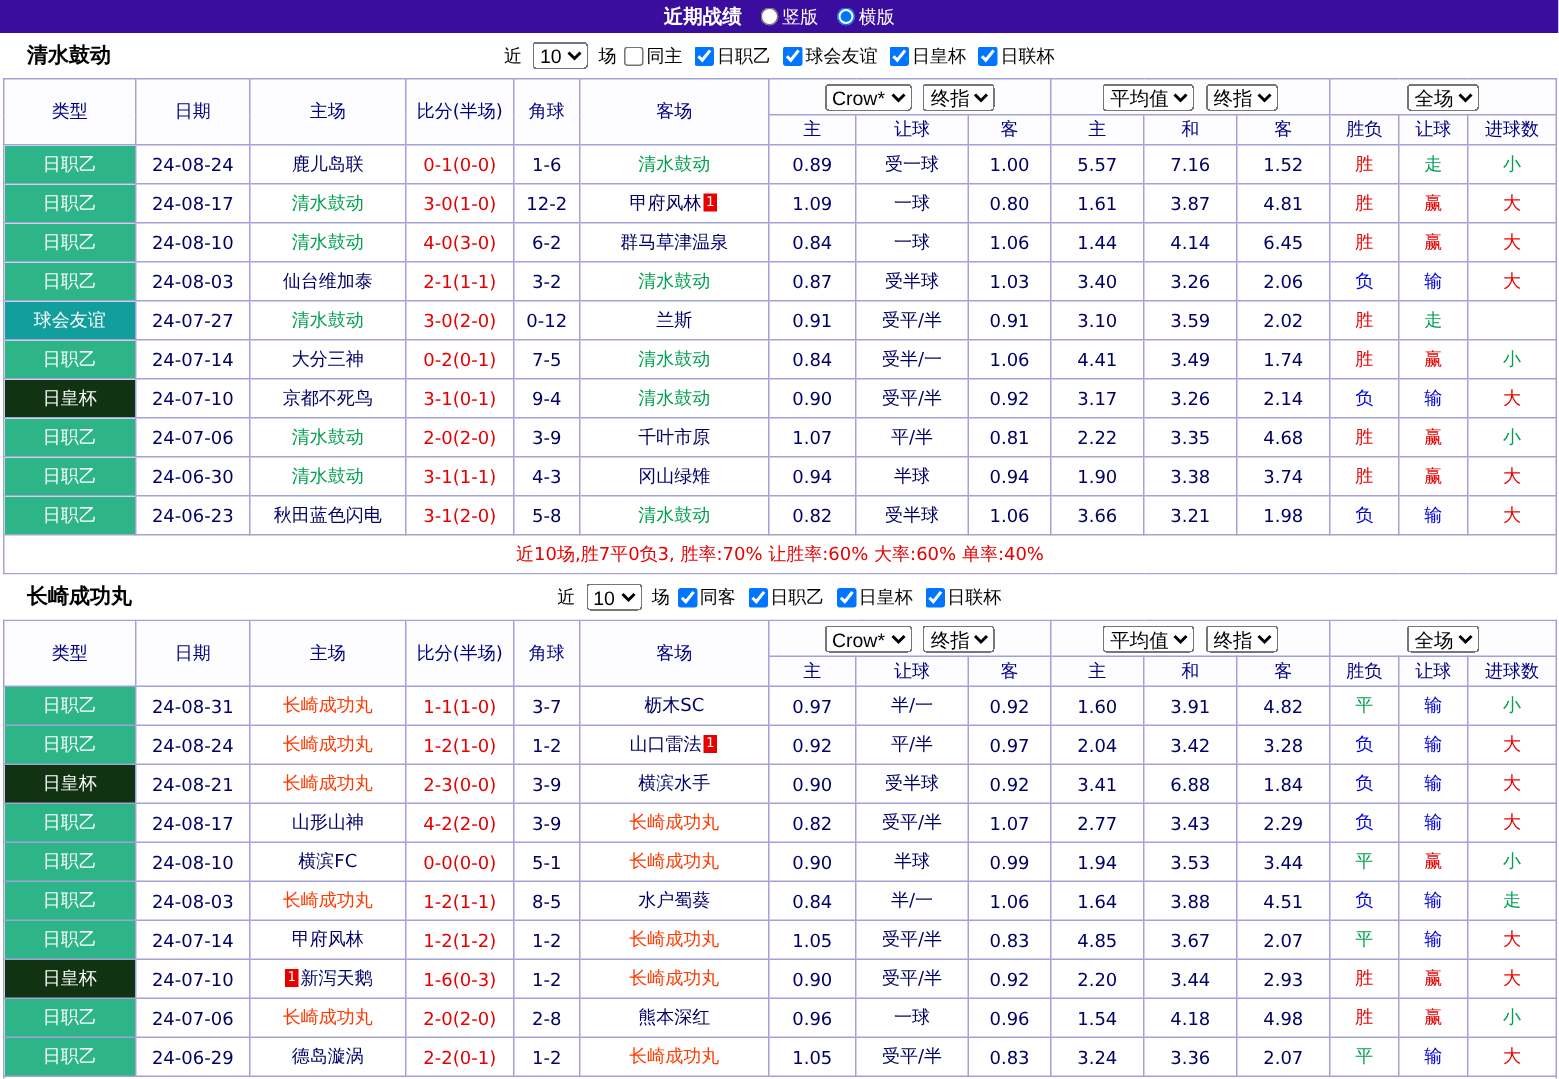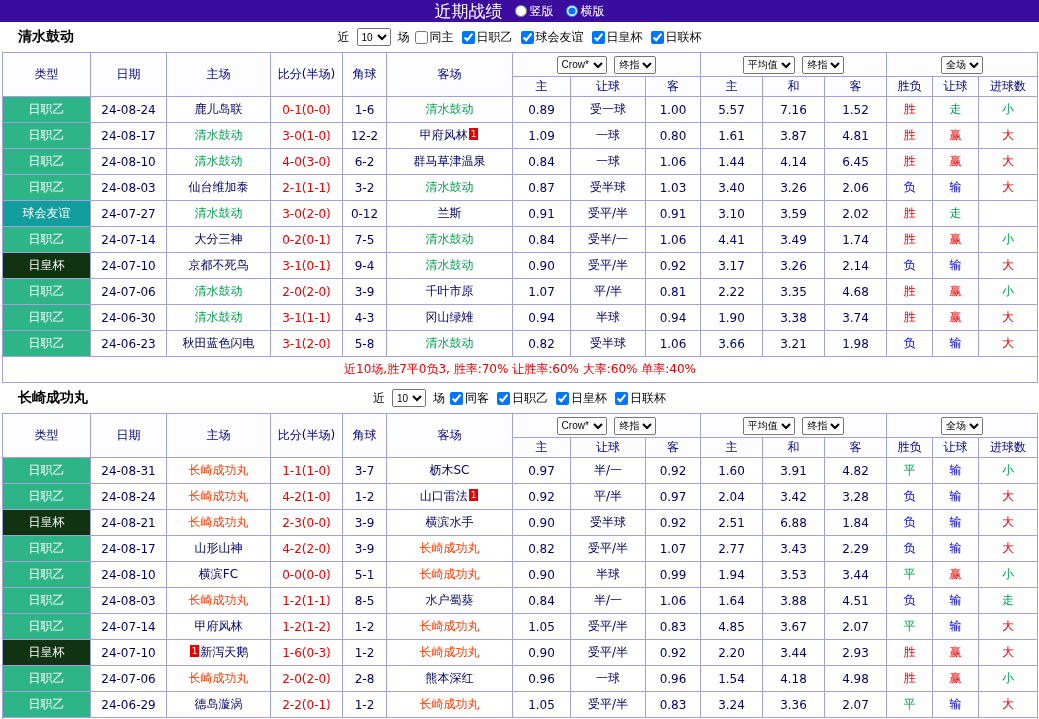--- a/index.html
+++ b/index.html
@@ -5,37 +5,37 @@
   * { box-sizing: border-box; }
   html,body { margin:0; padding:0; }
   body {
     width:1039px; height:719px; overflow:hidden; background:#fff;
     font-family:"DejaVu Sans","Liberation Sans",sans-serif;
   }
   .topbar {
     height:22px; background:#3a0d9e; color:#fff;
     display:flex; align-items:center; justify-content:center; gap:12px;
   }
-  .topbar .title { font-weight:normal; font-size:17px; }
+  .topbar .title { font-weight:bold; font-size:13px; }
   .topbar label { display:flex; align-items:center; gap:3px; font-size:12px; cursor:pointer; }
   .topbar input[type=radio] { width:12px; height:12px; margin:0; }
 
   .sec-head { height:30px; position:relative; display:flex; align-items:center; background:#fff; }
   .sec-head .team { position:absolute; left:18px; font-weight:bold; font-size:14px; color:#000; }
   .filters { margin:0 auto; display:flex; align-items:center; gap:5px; font-size:12px; color:#000; }
   .cbs { display:flex; align-items:center; gap:8px; }
   .cb { display:flex; align-items:center; gap:2px; cursor:pointer; }
   .cb input { width:13px; height:13px; margin:0; }
 
   table { border-collapse:collapse; table-layout:fixed; width:1035px; margin-left:2px; }
   th, td { border:1px solid #a2a2d8; padding:0 2px; overflow:hidden; white-space:nowrap; text-align:center; }
   thead th { font-size:12px; font-weight:normal; color:#000080; background:#fdfdff; }
   .selrow th { height:24px; }
   .subrow th { height:20px; }
-  select { font-size:10px; height:18px; margin:0 2px; }
+  select { font-size:13px; height:18px; margin:0 2px; }
   tbody td { height:26px; font-size:12px; color:#000066; }
 
   .typecell { color:#fff; font-size:12px; }
   .typecell.lg  { background:#2db487; }
   .typecell.fr  { background:#139e9e; }
   .typecell.cup { background:#113311; }
   .score { color:#e80000; }
   .g { color:#00a050; }
   .o { color:#ff3a00; }
   .red { color:#e80000; }
@@ -438,21 +438,21 @@
           <td>4.82</td>
           <td class="green">平</td>
           <td class="blue">输</td>
           <td class="green">小</td>
         </tr>
 
         <tr>
           <td class="typecell lg">日职乙</td>
           <td>24-08-24</td>
           <td><span class="o">长崎成功丸</span></td>
-          <td class="score">4-2(1-0)</td>
+          <td class="score">1-2(1-0)</td>
           <td>1-2</td>
           <td><span>山口雷法</span><span class="badge">1</span></td>
           <td>0.92</td>
           <td>平/半</td>
           <td>0.97</td>
           <td>2.04</td>
           <td>3.42</td>
           <td>3.28</td>
           <td class="blue">负</td>
           <td class="blue">输</td>
@@ -462,21 +462,21 @@
         <tr>
           <td class="typecell cup">日皇杯</td>
           <td>24-08-21</td>
           <td><span class="o">长崎成功丸</span></td>
           <td class="score">2-3(0-0)</td>
           <td>3-9</td>
           <td><span>横滨水手</span></td>
           <td>0.90</td>
           <td>受半球</td>
           <td>0.92</td>
-          <td>2.51</td>
+          <td>3.41</td>
           <td>6.88</td>
           <td>1.84</td>
           <td class="blue">负</td>
           <td class="blue">输</td>
           <td class="red">大</td>
         </tr>
 
         <tr>
           <td class="typecell lg">日职乙</td>
           <td>24-08-17</td>

